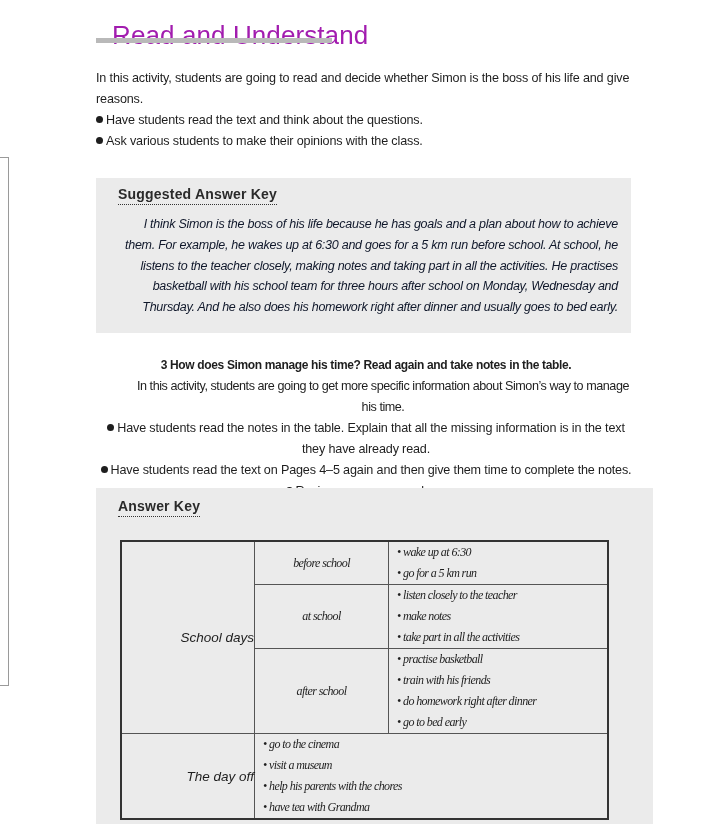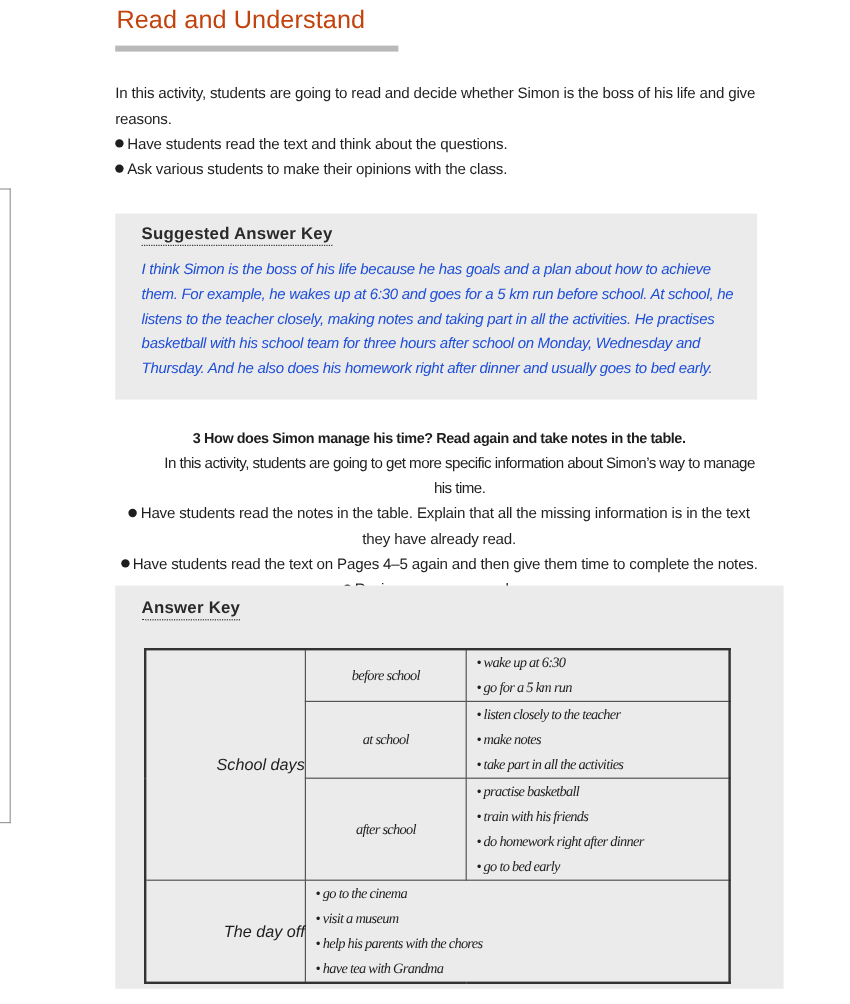--- a/index.html
+++ b/index.html
@@ -5,43 +5,43 @@
   html, body { margin: 0; padding: 0; }
   body {
     width: 708px; height: 837px; background: #ffffff; position: relative; overflow: hidden;
     font-family: "Liberation Sans", sans-serif; color: #1e1e1e;
   }
   .side-frame {
     position: absolute; left: -2px; top: 157px; width: 11px; height: 529px;
     border: 1px solid #9a9a9a; border-left: none; box-sizing: border-box;
   }
   .section-title {
-    position: absolute; left: 96px; top: 4px; margin: 1px;
+    position: absolute; left: 96px; top: 4px; margin: 16px;
     font-family: "Liberation Sans", sans-serif; font-weight: normal;
-    font-size: 21px; color: #c2410c; letter-spacing: 0.1px;
+    font-size: 26px; color: #a21caf; letter-spacing: 0.1px;
   }
   .title-rule {
     position: absolute; left: 96px; top: 38px; width: 236px; height: 5px; background: #b9b9b9;
   }
   .block { position: absolute; left: 96px; width: 540px; font-size: 12.6px; line-height: 21px; }
   .q-head { font-weight: bold; font-size: 12px; letter-spacing: -0.35px; margin: 0; }
   .para { margin: 0; letter-spacing: -0.15px; }
   .bullet { margin: 0; letter-spacing: -0.15px; }
   .bullet .dot {
     display: inline-block; width: 7px; height: 7px; background: #1e1e1e; border-radius: 50%;
     margin-right: 3px; vertical-align: 1px;
   }
   .grey-box { position: absolute; left: 96px; background: #ebebeb; box-sizing: border-box; }
   .box-title {
     position: absolute; left: 22px; font-weight: bold; font-size: 14px; color: #2a2a2a;
     letter-spacing: 0.2px; padding-bottom: 2px; border-bottom: 1.5px dotted #333;
   }
   .answer-text {
     position: absolute; left: 22px; top: 36px; width: 500px; font-style: italic;
-    font-size: 12.5px; line-height: 20.8px; letter-spacing: -0.25px; color: #1d4ed8;
+    font-size: 12.5px; line-height: 20.8px; letter-spacing: -0.25px; color: #0f172a; text-align: right;
   }
   table.ak {
     position: absolute; left: 24px; top: 52px; width: 489px; height: 277px;
     border-collapse: collapse; border: 2px solid #333;
     font-family: "Liberation Serif", serif; font-style: italic; font-size: 12px;
   }
   table.ak td { border: 1px solid #555; padding: 0; vertical-align: middle; }
   td.cat { width: 132px; text-align: right; font-family: "Liberation Sans", sans-serif; font-size: 13.5px; }
   td.sub { width: 133px; text-align: center; letter-spacing: -0.6px; }
   td.list { padding-left: 8px !important; }

